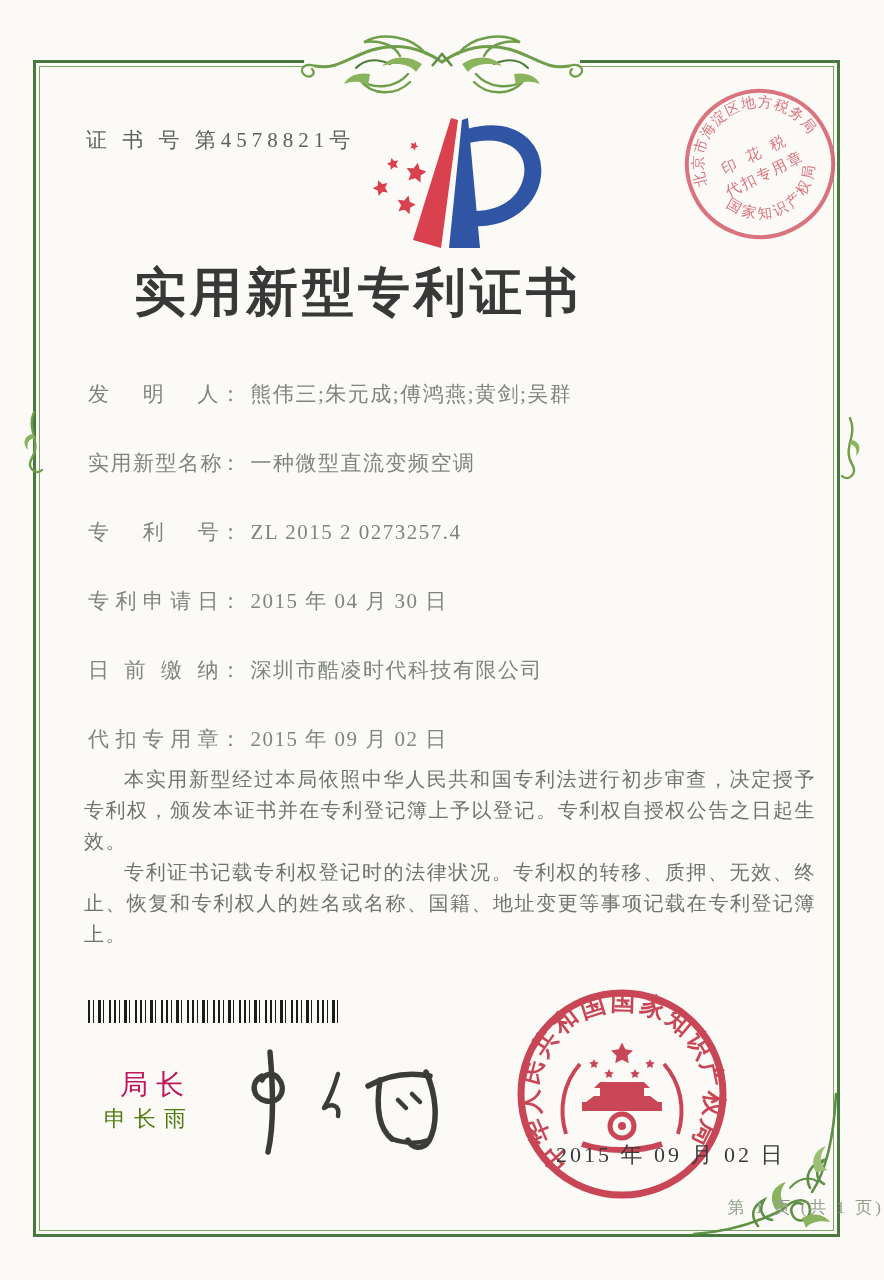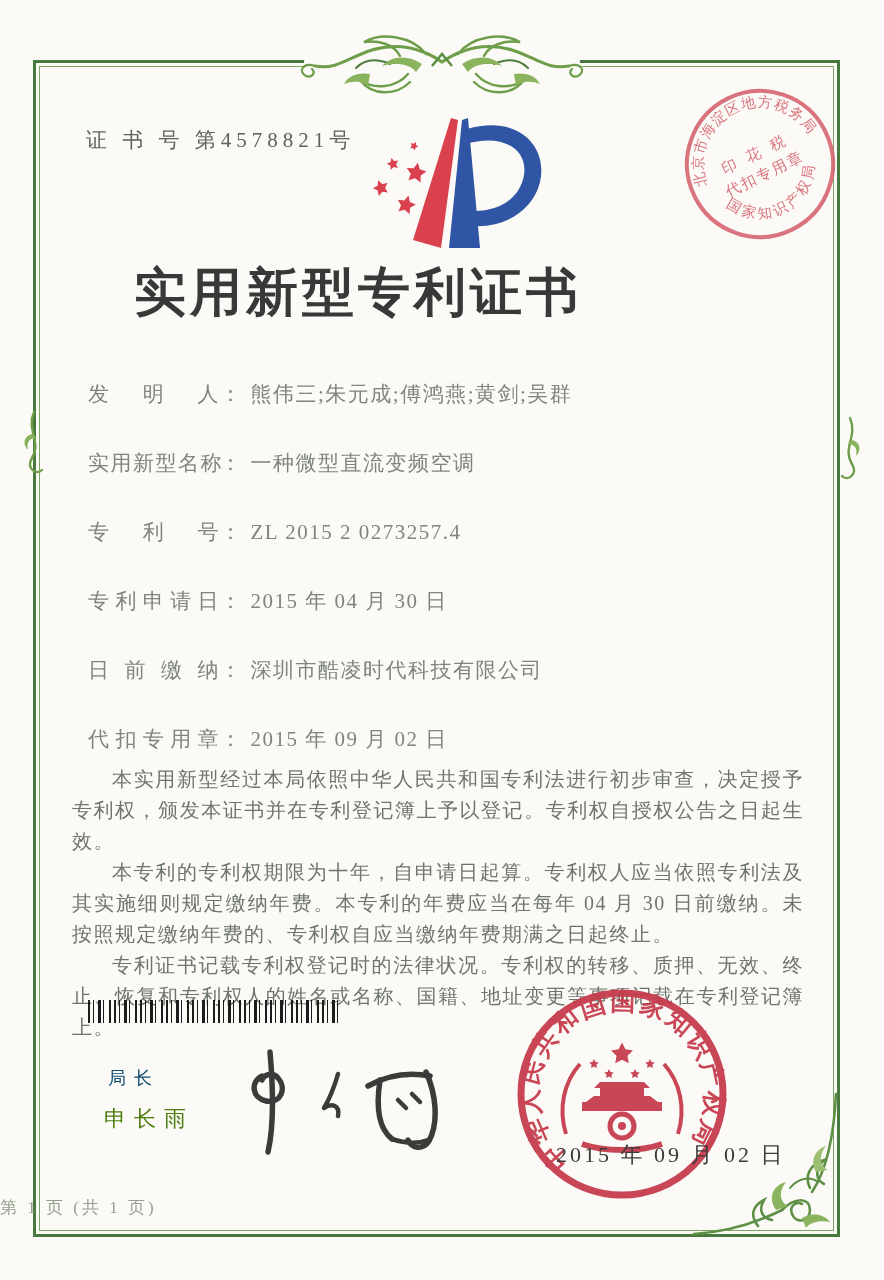--- a/index.html
+++ b/index.html
@@ -22,40 +22,40 @@
   }
   .title{
     left:0;top:258px;width:716px;text-align:center;
     font-size:52px;color:#383838;letter-spacing:4px;font-weight:600;
   }
   .fields{left:88px;top:380px;width:700px;}
   .frow{height:26px;margin-bottom:43px;font-size:21px;color:#7e857c;letter-spacing:1.5px;white-space:nowrap;}
   .flabel{display:inline-block;width:132px;text-align:justify;text-align-last:justify;vertical-align:top;}
   .fcolon{display:inline-block;margin-right:8px;}
   .body-text{
-    left:72px;top:764px;width:732px;font-size:20px;line-height:31px;
+    left:84px;top:764px;width:732px;font-size:20px;line-height:31px;
     color:#6e756c;text-align:justify;letter-spacing:1.5px;
   }
   .body-text p{margin:0;text-indent:2em;}
   .barcode{
     left:88px;top:1000px;width:252px;height:23px;
     background-image:repeating-linear-gradient(90deg,
       #1c1c1c 0 2px,transparent 2px 5px,
       #1c1c1c 5px 6px,transparent 6px 10px,
       #1c1c1c 10px 13px,transparent 13px 15px,
       #1c1c1c 15px 16px,transparent 16px 21px,
       #1c1c1c 21px 23px,transparent 23px 26px);
   }
-  .director-label{left:108px;top:1066px;font-size:18px;color:#0c4a6e;letter-spacing:8px;font-family:"Liberation Sans","DejaVu Sans",sans-serif;}
+  .director-label{left:120px;top:1066px;font-size:28px;color:#be185d;letter-spacing:8px;font-family:"Liberation Sans","DejaVu Sans",sans-serif;}
   .director-name{left:104px;top:1104px;font-size:22px;color:#4d7c0f;letter-spacing:8px;font-family:"Liberation Sans","DejaVu Sans",sans-serif;}
   .seal-date{
     left:556px;top:1140px;font-size:22px;color:#3a3a3a;letter-spacing:3px;z-index:6;
   }
   .footer{
-    left:0;top:1196px;width:884px;text-align:left;
+    left:0;top:1196px;width:884px;text-align:right;
     font-size:17px;color:#94a08f;letter-spacing:3px;
   }
   svg{display:block;}
   .orn{pointer-events:none;}
 </style>
 </head>
 <body>
 
 <div class="page">
 
@@ -158,21 +158,20 @@
     <div class="frow">
       <span class="flabel">日前缴纳</span><span class="fcolon">：</span><span>深圳市酷凌时代科技有限公司</span>
     </div>
     <div class="frow">
       <span class="flabel">代扣专用章</span><span class="fcolon">：</span><span>2015 年 09 月 02 日</span>
     </div>
   </div>
 
   <div class="abs body-text">
     <p>本实用新型经过本局依照中华人民共和国专利法进行初步审查，决定授予专利权，颁发本证书并在专利登记簿上予以登记。专利权自授权公告之日起生效。</p>
-    <p>本专利的专利权期限为十年，自申请日起算。专利权人应当依照专利法及其实施细则规定缴纳年费。本专利的年费应当在每年 04 月 30 日前缴纳。未按照规定缴纳年费的、专利权自应当缴纳年费期满之日起终止。</p>
     <p>专利证书记载专利权登记时的法律状况。专利权的转移、质押、无效、终止、恢复和专利权人的姓名或名称、国籍、地址变更等事项记载在专利登记簿上。</p>
   </div>
 
   <div class="abs barcode"></div>
 
   <div class="abs director-label">局长</div>
   <div class="abs director-name">申长雨</div>
 
   <svg class="abs" style="left:240px;top:1046px;" width="215" height="110" viewBox="0 0 215 110">
     <g fill="none" stroke="#2b2b2b" stroke-width="5.5" stroke-linecap="round" stroke-linejoin="round" opacity=".92">

